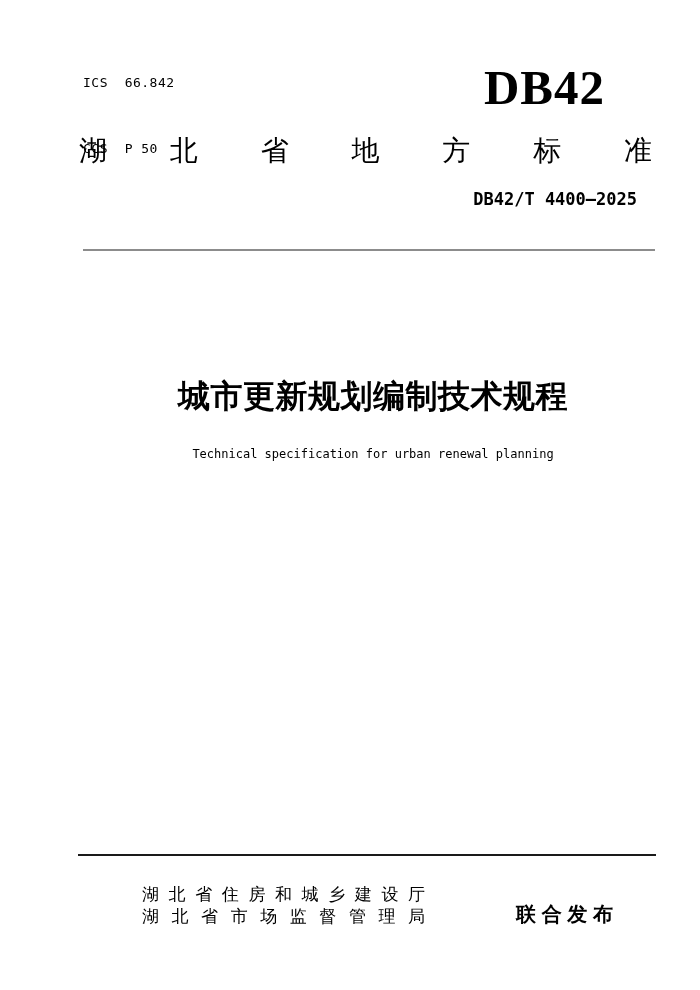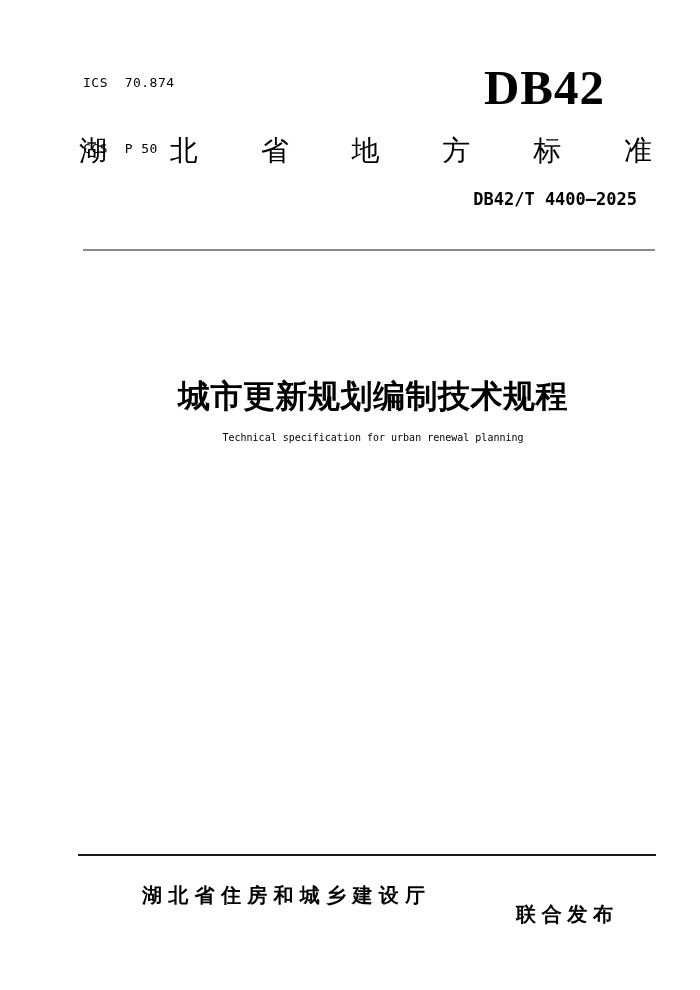--- a/index.html
+++ b/index.html
@@ -57,65 +57,65 @@
     left:78px;top:375px;width:590px;
     text-align:center;
   }
   .title-zh{
     font-size:32px;line-height:42px;
     font-weight:bold;
     letter-spacing:0.5px;
     margin:0;
   }
   .title-en{
-    margin-top:12px;
+    margin-top:28px;
     font-family:"DejaVu Sans Mono",monospace;
-    font-size:10px;line-height:18px;
+    font-size:12px;line-height:18px;
   }
   .date-row{
     left:85px;top:832px;width:570px;
     display:flex;justify-content:space-between;
     font-size:16px;line-height:22px;
   }
   .date-item{
     font-family:"DejaVu Sans Mono",monospace;
     letter-spacing:1.5px;
     white-space:pre;
   }
   .rule-bottom{
     left:78px;top:854px;width:578px;
     background:var(--rule-bottom);
   }
   .publisher-block{
     left:142px;top:884px;width:283px;
   }
   .publisher-line{
-    font-size:20px;line-height:22px;
-    font-weight:bold;
+    font-size:17px;line-height:22px;
+    font-weight:normal;
     text-align:justify;
     text-align-last:justify;
     white-space:nowrap;
   }
   .joint-label{
     left:478px;top:903px;width:97px;
     font-size:20px;line-height:22px;
     font-weight:bold;
     text-align:justify;
     text-align-last:justify;
     white-space:nowrap;
     margin-left:38px;
   }
 </style>
 </head>
 <body>
 
 <div>
 
   <div class="abs ics-block">
-    <div>ICS  70.874</div>
+    <div>ICS  66.842</div>
     <div>CCS  P 50</div>
   </div>
 
   <div class="abs db-logo">DB42</div>
 
   <div class="abs standard-name">湖北省地方标准</div>
 
   <div class="abs standard-number">DB42/T 4400—2025</div>
 
   <div class="abs rule rule-top"></div>
@@ -125,17 +125,18 @@
     <div class="title-en">Technical specification for urban renewal planning</div>
   </div>
 
   <div class="abs date-row">
   </div>
 
   <div class="abs rule rule-bottom"></div>
 
   <div class="abs publisher-block">
     <div class="publisher-line">湖北省住房和城乡建设厅</div>
+    <div class="publisher-line">湖北省市场监督管理局</div>
   </div>
 
   <div class="abs joint-label">联合发布</div>
 
 </div>
 
 </body></html>

